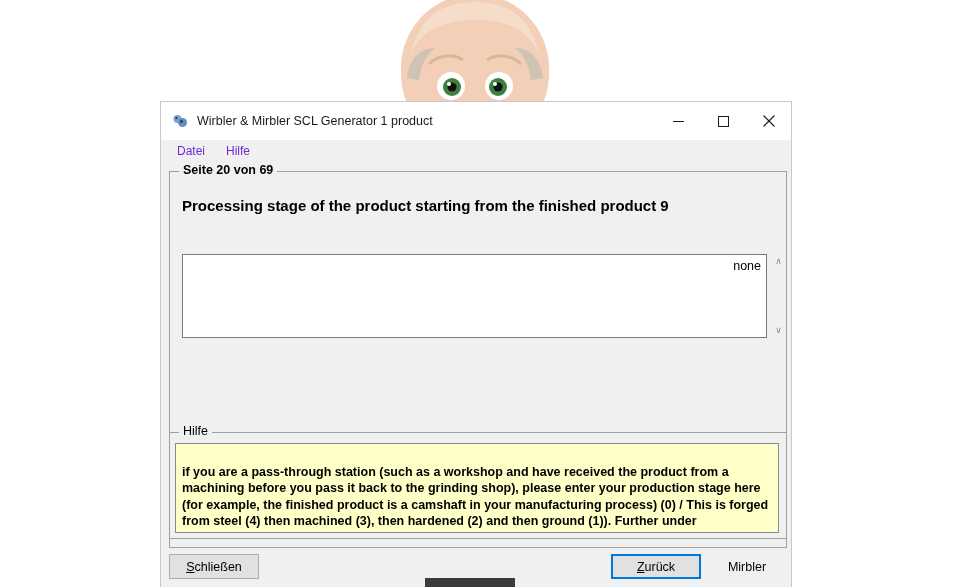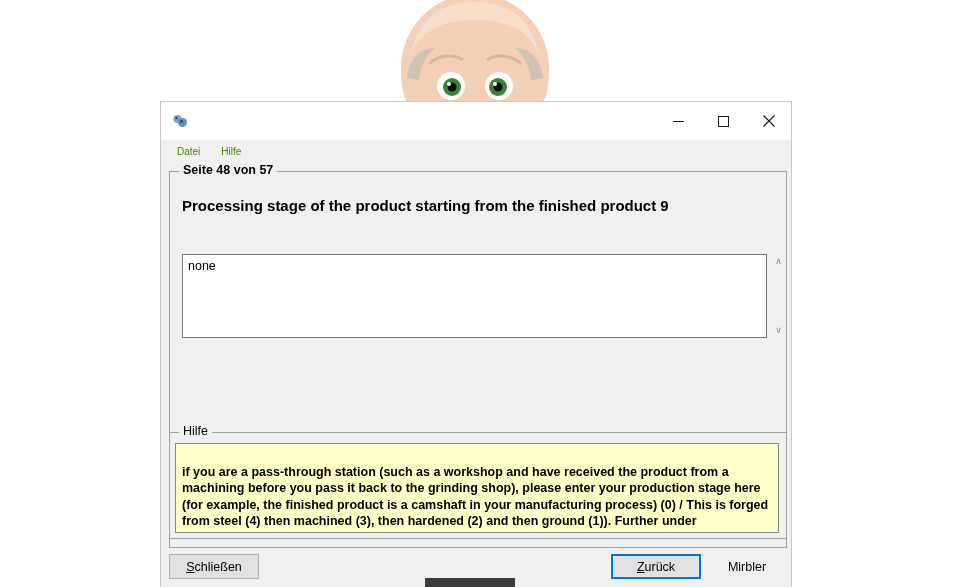--- a/index.html
+++ b/index.html
@@ -77,22 +77,22 @@
   .win-btn svg { display: block; }
 
   .menubar {
     height: 22px;
     background: #f0f0f0;
     display: flex;
     align-items: center;
     padding-left: 10px;
   }
   .menu-item {
-    font-size: 10px;
-    color: #4d7c0f;
+    font-size: 12px;
+    color: #6d28d9;
     padding: 2px 9px 2px 6px;
     margin-right: 6px;
   }
 
   
   .groupbox {
     position: absolute;
     border: 1px solid #a0a0a0;
     background: transparent;
   }
@@ -126,20 +126,21 @@
   .answer-box {
     position: absolute;
     left: 12px;
     top: 82px;
     width: 585px;
     height: 84px;
     background: #ffffff;
     border: 1px solid #7a7a7a;
     box-sizing: border-box;
     display: flex;
+    text-align: right;
   }
   .answer-text {
     flex: 1;
     font-size: 12.5px;
     color: #000000;
     padding: 4px 5px;
     outline: none;
     white-space: pre-wrap;
     overflow: hidden;
   }
@@ -244,20 +245,21 @@
   <div class="titlebar">
     <span class="title-icon">
       <svg width="16" height="16" viewBox="0 0 16 16">
         <rect x="0" y="0" width="16" height="16" fill="#ffffff"></rect>
         <circle cx="5.5" cy="6" r="4" fill="#7fa3c9"></circle>
         <circle cx="10.5" cy="9.5" r="4.5" fill="#5f8fbd"></circle>
         <circle cx="4.5" cy="5" r="1.2" fill="#2b4a6b"></circle>
         <circle cx="9.5" cy="8.5" r="1.4" fill="#23405e"></circle>
       </svg>
     </span>
+    <span class="title-text">Wirbler &amp; Mirbler SCL Generator 1 product</span>
 
     <div class="win-buttons">
       <button class="win-btn">
         <svg width="11" height="11" viewBox="0 0 11 11">
           <line x1="0" y1="5.5" x2="11" y2="5.5" stroke="#1a1a1a" stroke-width="1"></line>
         </svg>
       </button>
       <button class="win-btn">
         <svg width="11" height="11" viewBox="0 0 11 11">
           <rect x="0.5" y="0.5" width="10" height="10" fill="none" stroke="#1a1a1a" stroke-width="1"></rect>
@@ -271,21 +273,21 @@
       </button>
     </div>
   </div>
 
   <div class="menubar">
     <span class="menu-item">Datei</span>
     <span class="menu-item">Hilfe</span>
   </div>
 
   <div class="groupbox" id="page-group">
-    <span class="legend bold">Seite 48 von 57</span>
+    <span class="legend bold">Seite 20 von 69</span>
 
     <div class="section-heading">Processing stage of the product starting from the finished product 9</div>
 
     <div class="answer-box">
       <div class="answer-text" contenteditable="true" placeholder="" style="">none</div>
     </div>
 
     <div class="scroll-col">
       <div class="scroll-arrow">∧</div>
       <div class="scroll-arrow">∨</div>

